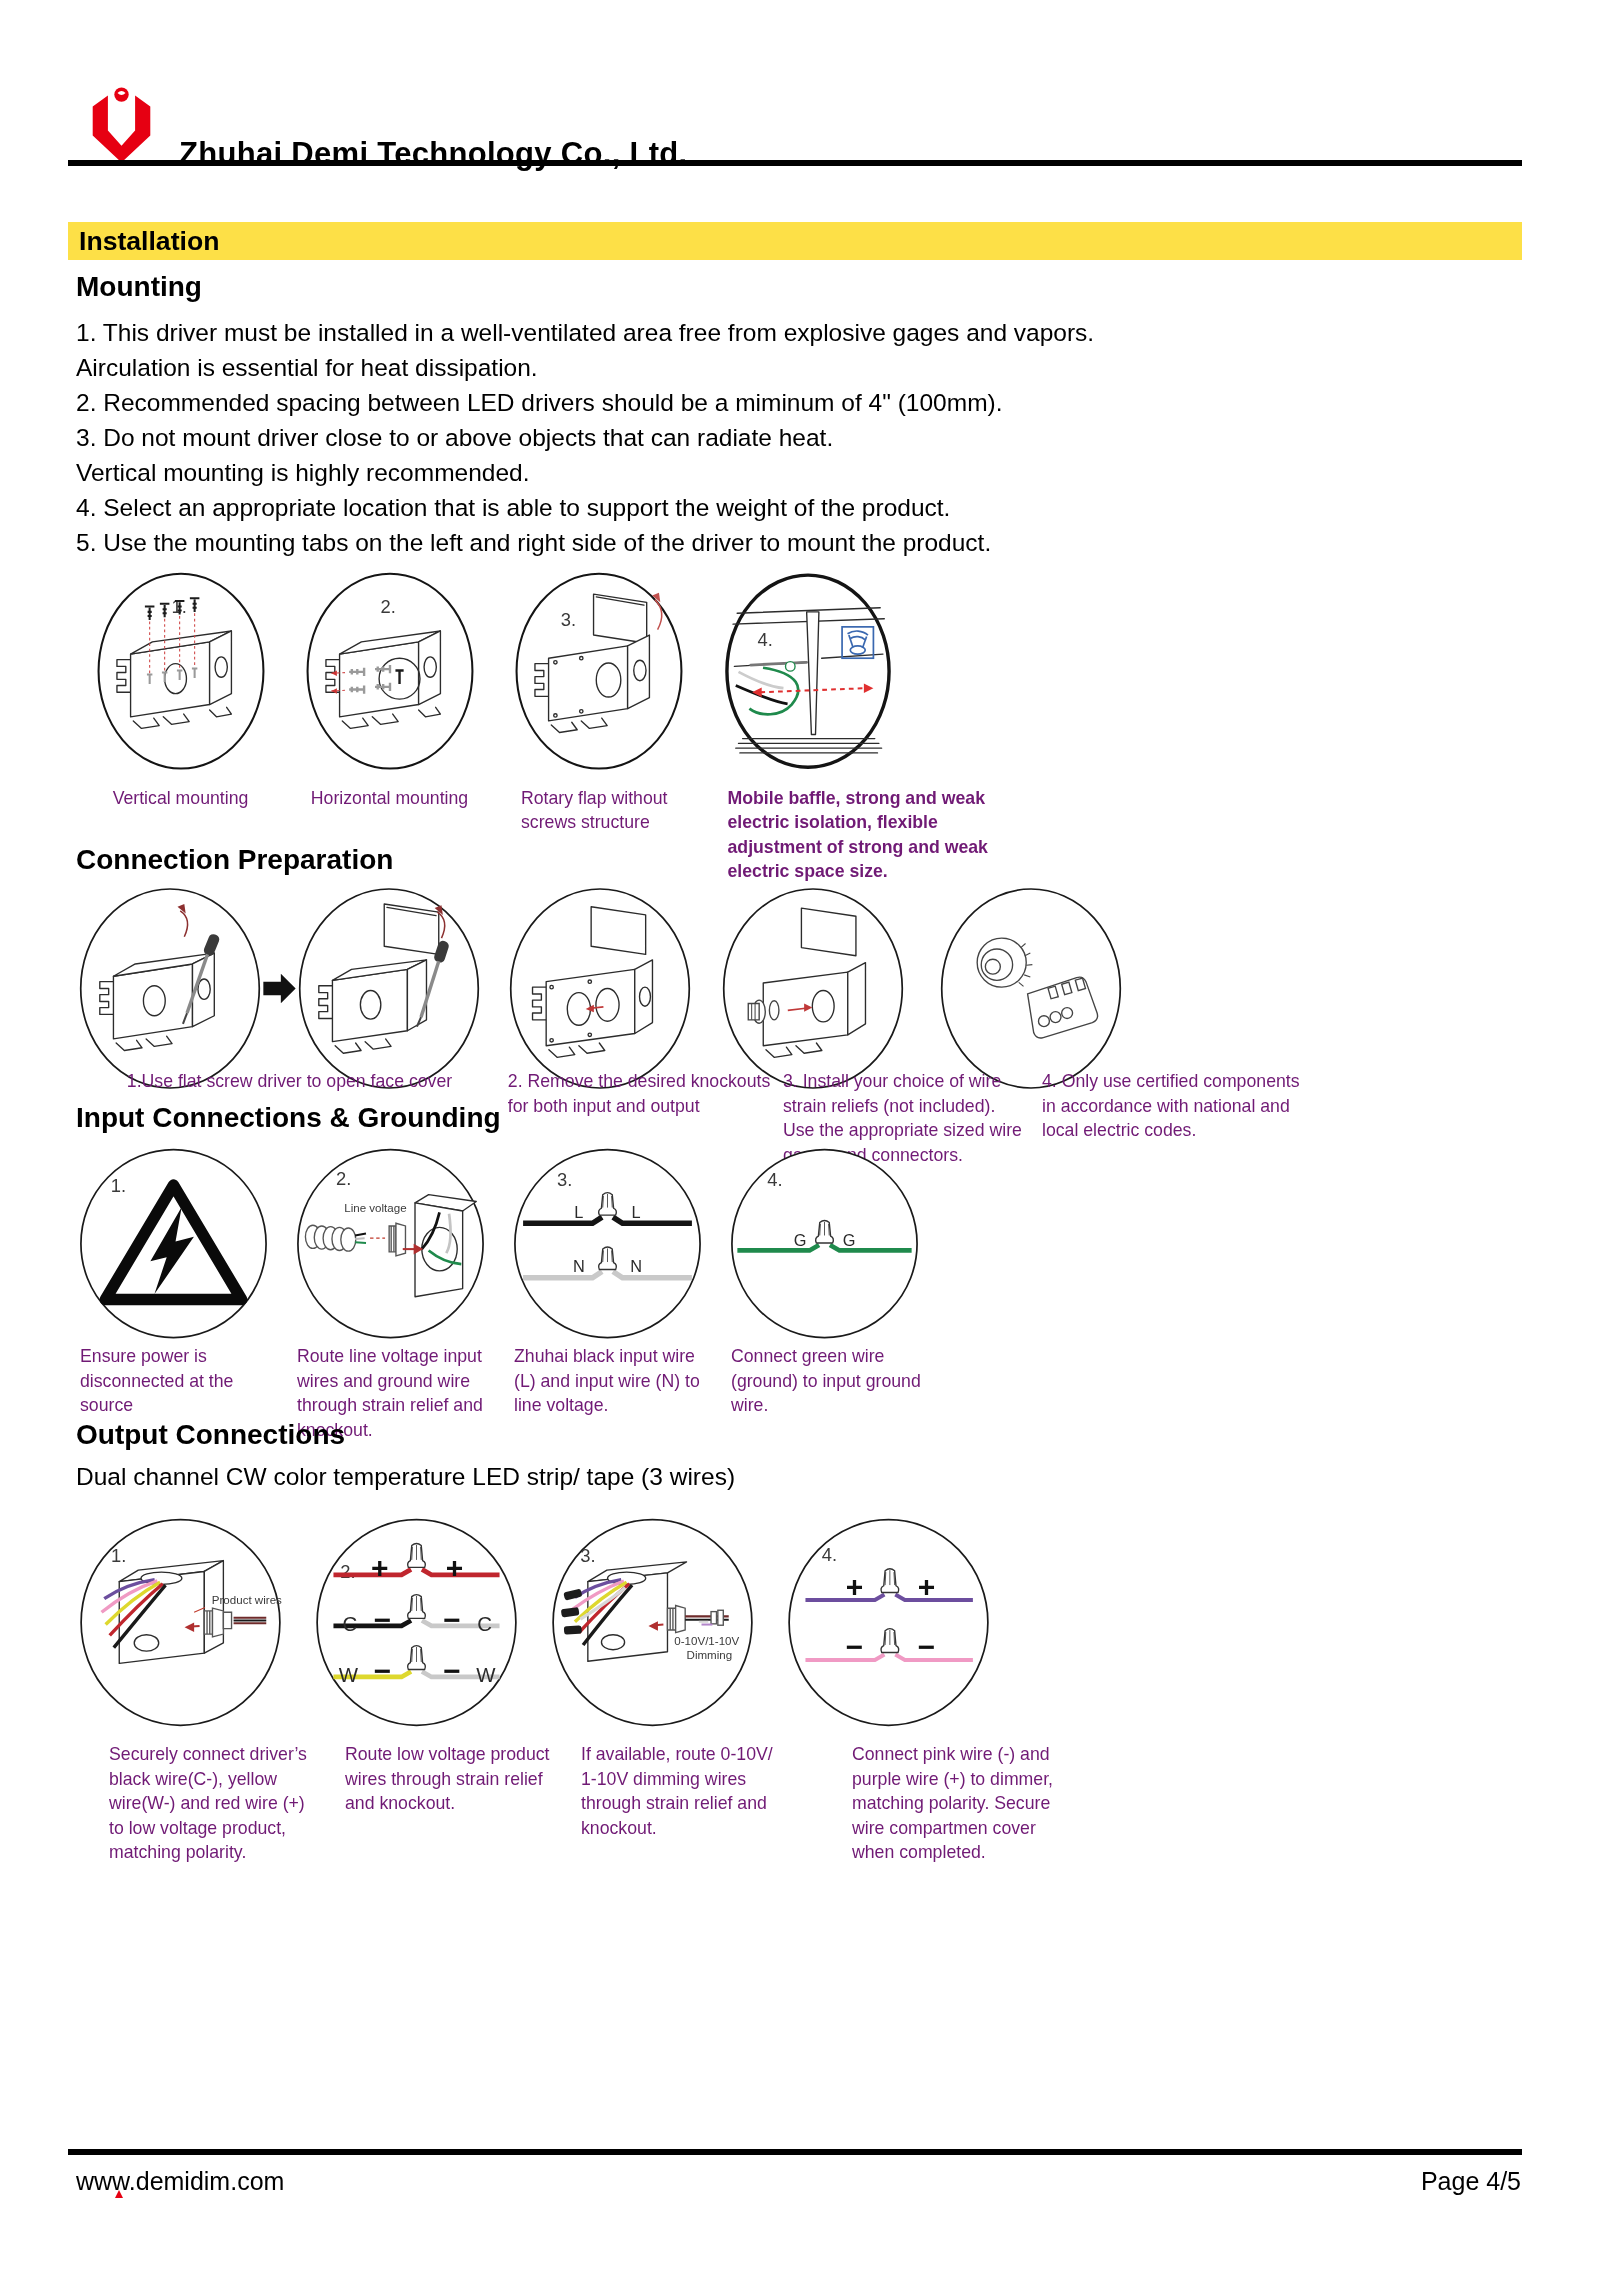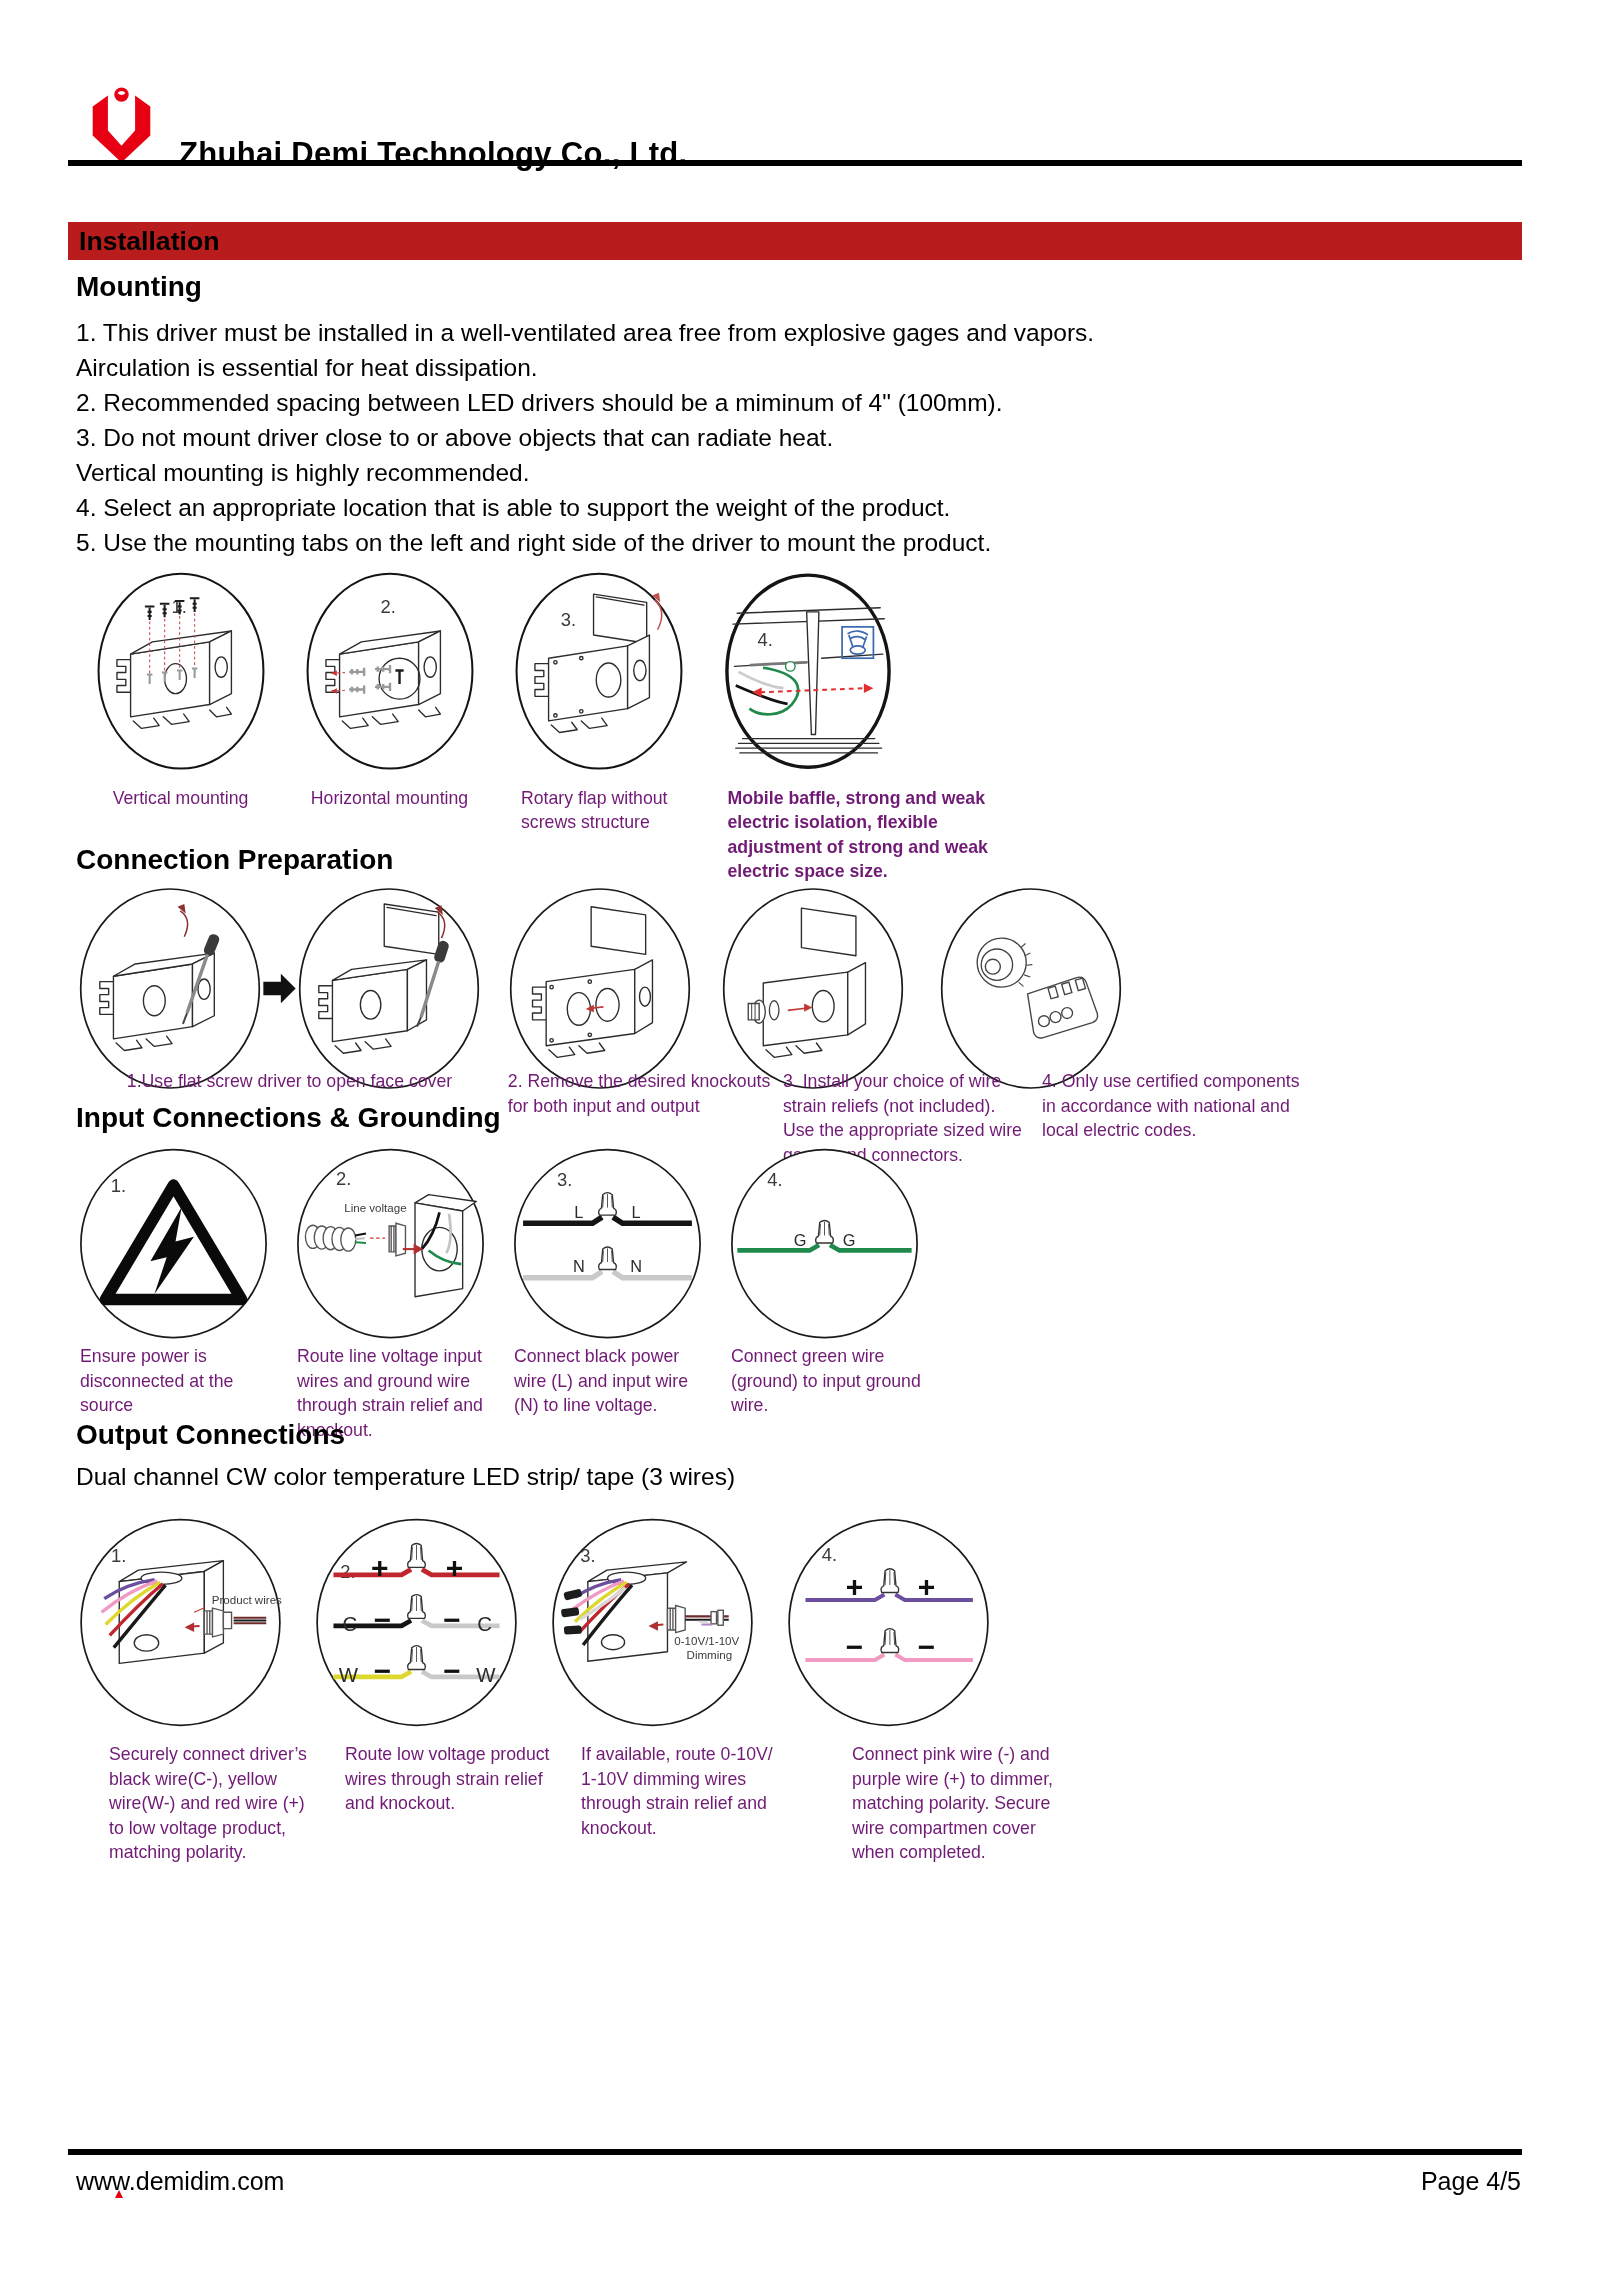--- a/index.html
+++ b/index.html
@@ -1,21 +1,21 @@
 <!DOCTYPE html>
 <html style="font-size:11px"><head>
 <meta charset="utf-8">
 <style>
   html,body{margin:0;padding:0;background:#e8e8e8;}
   .page{position:relative;width:1623px;height:2295px;background:#ffffff;margin:0 auto;
         font-family:"Liberation Sans",sans-serif;color:#000;overflow:hidden;}
   .abs{position:absolute;}
   .company{font-size:31px;font-weight:bold;letter-spacing:0.3px;margin-top:32px;}
   .hrule{background:#000;height:6.1px;}
-  .banner{background:#b91c1c;height:38px;display:flex;align-items:center;padding-left:11px;
+  .banner{background:#fde047;height:38px;display:flex;align-items:center;padding-left:11px;
           font-size:26.6px;font-weight:bold;box-sizing:border-box;}
   .h2{font-size:28px;font-weight:bold;}
   .bodytext{font-size:24.5px;line-height:35px;white-space:nowrap;}
   .figrow{display:flex;align-items:flex-start;}
   .fig{display:flex;flex-direction:column;align-items:center;flex:0 0 auto;}
   .cap{font-size:17.7px;line-height:24.5px;color:#701a75;}
   .cap.center{text-align:center;}
   .cap.left{text-align:left;align-self:flex-start;}
   .footer-site,.footer-page{font-size:25px;}
   .redmark{width:0;height:0;border-left:4.8px solid transparent;border-right:4.8px solid transparent;
@@ -406,21 +406,21 @@
         <line x1="6" y1="-28" x2="7" y2="-11" stroke="#333" stroke-width="1.2"></line>
       </g>
       <text class="lbl" x="104" y="146" text-anchor="middle">G</text>
       <text class="lbl" x="176" y="146" text-anchor="middle">G</text>
     </svg>
   </div>
 
   <div class="abs figrow" style="left:80px;top:1344px;gap:15px;">
     <div class="cap left" style="width:202px;">Ensure power is disconnected at the source</div>
     <div class="cap left" style="width:202px;">Route line voltage input wires and ground wire through strain relief and knockout.</div>
-    <div class="cap left" style="width:202px;">Connect black power wire (L) and input wire (N) to line voltage.</div>
+    <div class="cap left" style="width:202px;">Zhuhai black input wire (L) and input wire (N) to line voltage.</div>
     <div class="cap left" style="width:202px;">Connect green wire (ground) to input ground wire.</div>
   </div>
 
   <div class="abs h2" style="left:76px;top:1419px;">Output Connections</div>
   <div class="abs bodytext" style="left:76px;top:1459px;">Dual channel CW color temperature LED strip/ tape (3 wires)</div>
 
   <div class="abs figrow" style="left:78px;top:1517px;gap:31px;">
 
     <svg width="205" height="211" viewBox="0 0 300 310">
       <ellipse cx="150" cy="155" rx="146" ry="151" fill="#fff" stroke="#1a1a1a" stroke-width="2.5"></ellipse>

